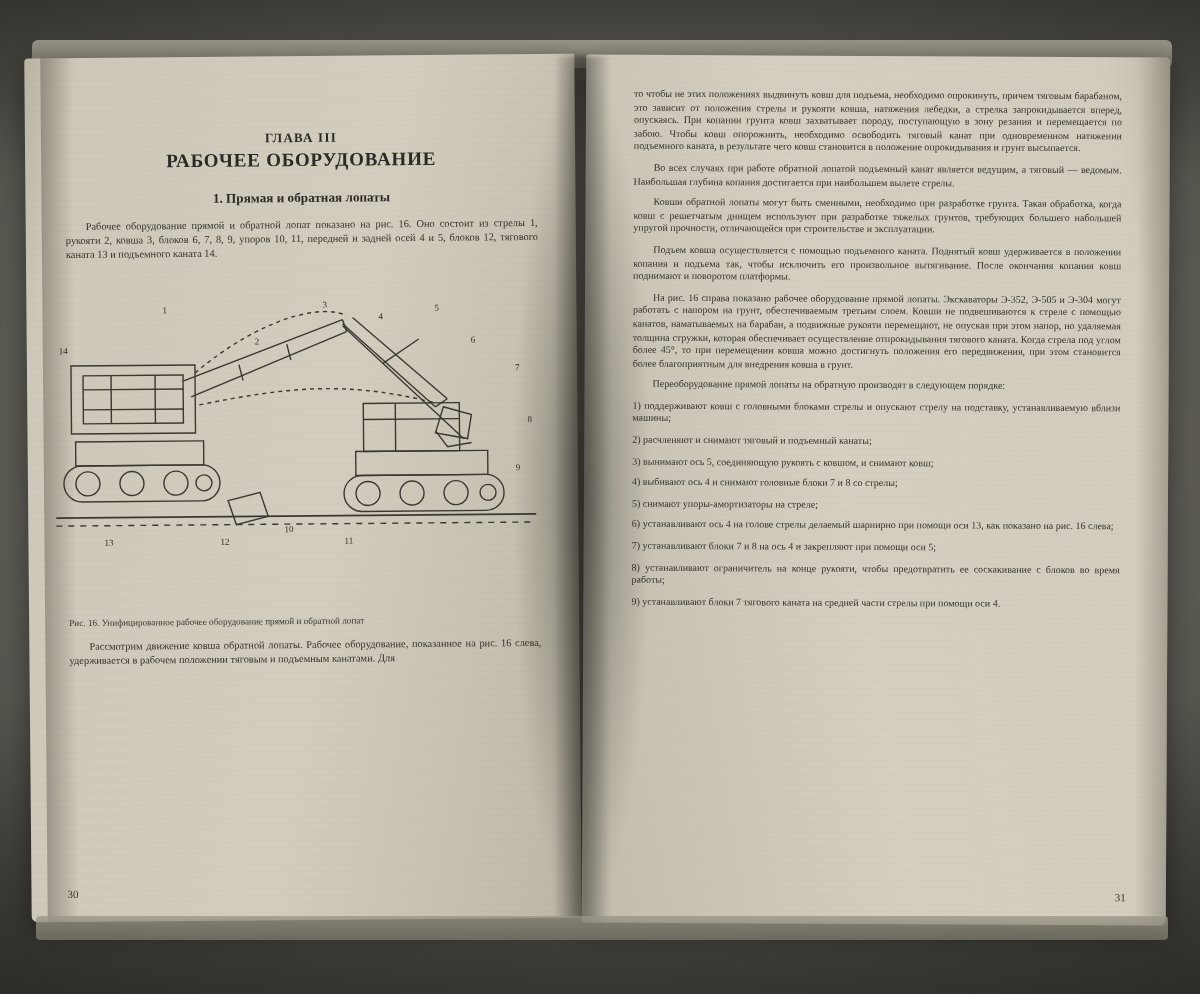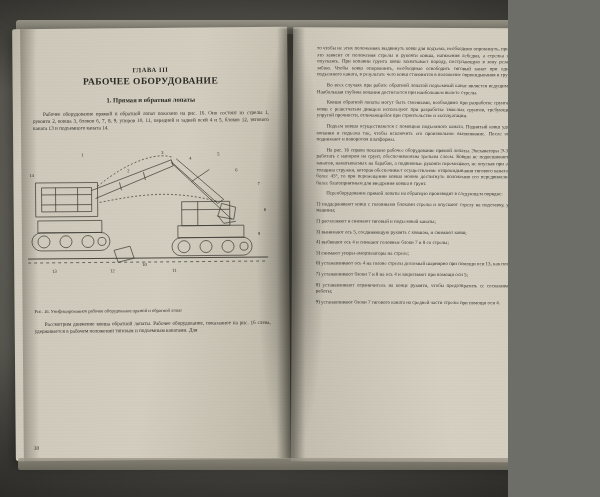--- a/index.html
+++ b/index.html
@@ -1,21 +1,21 @@
 <!DOCTYPE html>
 <html><head>
 <meta charset="utf-8">
 <style>
   html,body{margin:0;padding:0;}
   body{
     width:600px;height:497px;overflow:hidden;
     background:#6e6e68;
     font-family:"Liberation Serif", serif;
   }
-  .scene{position:relative;width:508px;height:497px;overflow:hidden;
+  .scene{position:relative;width:600px;height:497px;overflow:hidden;
     background:
       radial-gradient(ellipse at 50% 40%, #8a887e 0%, #6f6d64 55%, #4f4e48 100%);
   }
   
   .bg-vignette{position:absolute;inset:0;
     background:linear-gradient(180deg, rgba(20,20,18,.55) 0%, rgba(20,20,18,.12) 18%, rgba(20,20,18,.10) 70%, rgba(15,15,14,.55) 100%);
     pointer-events:none;}
 
   
   .book{position:absolute;left:6px;top:28px;width:588px;height:440px;}

